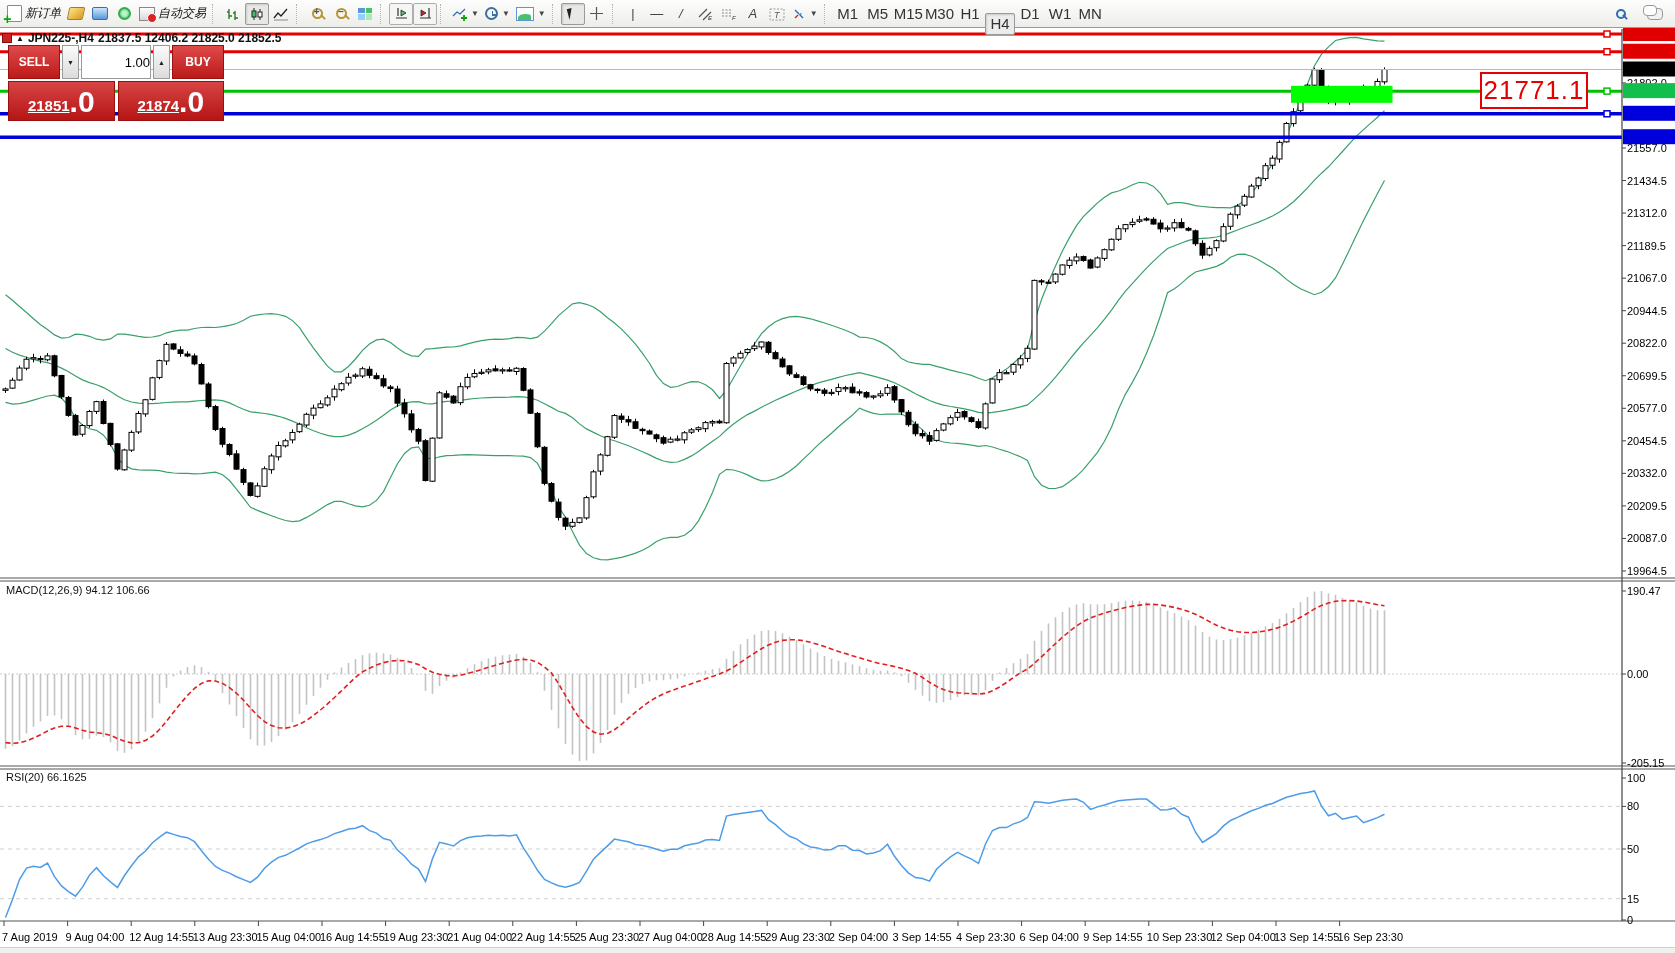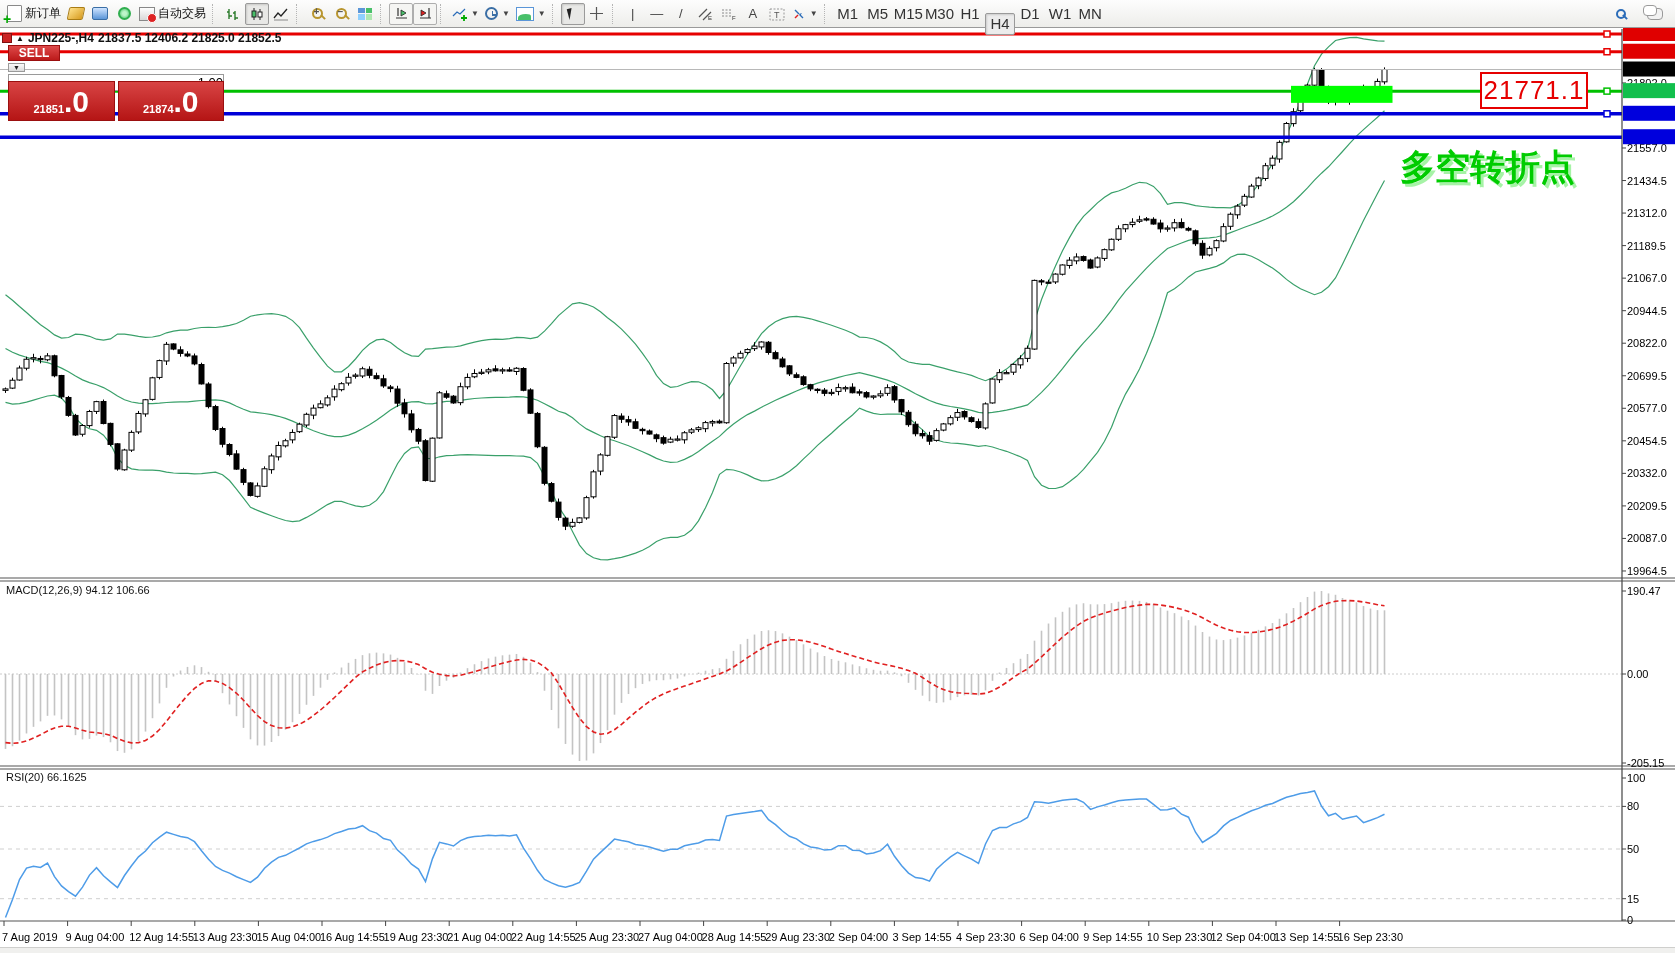--- a/index.html
+++ b/index.html
@@ -6,21 +6,21 @@
     font-family:"Liberation Sans","DejaVu Sans",sans-serif;background:#fff;}
   #app{position:relative;width:1675px;height:953px;}
 
   
   #toolbar{position:absolute;left:0;top:0;width:1675px;height:28px;
     background:linear-gradient(#fdfdfd,#ededea);border-bottom:1px solid #9a9a9a;
     display:flex;align-items:center;padding-left:4px;box-sizing:border-box;z-index:30;}
   .tb-sep{width:5px;height:20px;margin:0 3px;border-left:1px dotted #b5b5b5;}
   .tb-btn{height:22px;min-width:24px;display:flex;align-items:center;justify-content:center;
     border:1px solid transparent;border-radius:2px;padding:0 2px;box-sizing:border-box;
-    font-size:12px;color:#222;cursor:default;gap:3px;}
+    font-size:12px;color:#222;cursor:default;gap:3px;font-style:italic;}
   .tb-btn.pressed{background:#e8e8e6;border-color:#9a9a9a;box-shadow:inset 1px 1px 2px #00000022;}
   .tb-btn.boxed{border-color:#aeaeae;background:#f5f5f3;}
   .tb-label{font-size:12px;color:#111;white-space:nowrap;}
   .caret{font-size:8px;color:#444;margin-left:1px;}
   .tf-btn{height:20px;min-width:28px;display:flex;align-items:center;justify-content:center;
     font-size:15px;color:#333;border:1px solid transparent;border-radius:2px;}
   .tf-btn.active{border-color:#9a9a9a;background:#eceary;background:#ececec;box-shadow:inset 1px 1px 2px #00000022;margin-top:20px;}
   #tb-right{margin-left:auto;display:flex;align-items:center;margin-right:8px;gap:10px;}
 
   
@@ -53,33 +53,33 @@
   .ic-chat::after{content:"";position:absolute;left:-5px;top:-4px;width:12px;height:9px;border:1.5px solid #9a9a9a;border-radius:4px;background:#fff;}
   svg.tbsvg{display:block;}
 
   
   #chart-svg{position:absolute;left:0;top:0;z-index:5;}
   #chart-title{position:absolute;left:2px;top:31px;z-index:20;display:flex;align-items:center;gap:4px;
     font-size:12px;font-weight:700;color:#111;}
   #chart-win-icon{width:8px;height:8px;background:#c22;border:1px solid #801010;}
   #collapse-icon{font-size:8px;color:#111;}
   #trade-panel{position:absolute;left:8px;top:45px;z-index:25;width:216px;}
-  .tp-row1{display:flex;height:34px;gap:2px;flex-direction:column;}
+  .tp-row1{display:flex;height:34px;gap:2px;}
   .tp-tab{background:linear-gradient(#de4a4a,#bc1a1a);color:#fff;font-size:12px;font-weight:bold;
     display:flex;align-items:center;justify-content:center;border:1px solid #9b0f0f;box-sizing:border-box;}
   .tp-sell{width:52px;}
   .tp-buy{width:52px;}
   .tp-step{width:17px;background:linear-gradient(#fbfbfb,#dcdcdc);border:1px solid #9a9a9a;
     display:flex;align-items:center;justify-content:center;font-size:7px;color:#222;box-sizing:border-box;}
   .tp-vol{flex:1;background:#fff;border:1px solid #9a9a9a;display:flex;align-items:center;justify-content:flex-end;
     font-size:13px;color:#000;box-sizing:border-box;}
   .tp-row2{display:flex;gap:3px;margin-top:2px;height:40px;}
   .tp-price{flex:1;background:linear-gradient(#d84444,#b51515);border:1px solid #9b0f0f;color:#fff;
     display:flex;align-items:flex-end;justify-content:center;padding-bottom:3px;box-sizing:border-box;}
-  .tp-price .main{font-size:11px;font-weight:bold;line-height:1.5;}
+  .tp-price .main{font-size:15px;font-weight:bold;line-height:1.5;text-decoration:underline;}
   .tp-price .big{font-size:30px;font-weight:bold;line-height:1;}
   #price-callout{position:absolute;left:1480px;top:72px;width:104px;height:33px;z-index:22;
     border:2px solid #e60000;background:#fff;color:#e60000;font-size:26px;
     display:flex;align-items:center;justify-content:center;letter-spacing:1px;}
   #turning-point{position:absolute;left:1400px;top:144px;z-index:22;font-size:35px;font-weight:bold;
     color:#00cc00;text-shadow:3px 3px 0 #a6f3a6;white-space:nowrap;}
   .pane-label{position:absolute;left:6px;z-index:20;font-size:11px;color:#111;}
   #footer-strip{position:absolute;left:0;top:947px;width:1675px;height:6px;background:#f0f0ee;border-top:1px solid #cfcfcd;z-index:6;}
 </style>
 </head>
@@ -999,19 +999,18 @@
         <span class="big">.0</span>
       </div>
       <div class="tp-price">
         <span class="main">21874</span>
         <span class="big">.0</span>
       </div>
     </div>
   </div>
 
   <div id="price-callout">21771.1</div>
-  <div id="turning-point">多空转折点</div>
 
   <div class="pane-label" style="top:584px">MACD(12,26,9) 94.12 106.66</div>
   <div class="pane-label" style="top:771px">RSI(20) 66.1625</div>
 
   <div id="footer-strip"></div>
 </div>
 
 </body></html>

